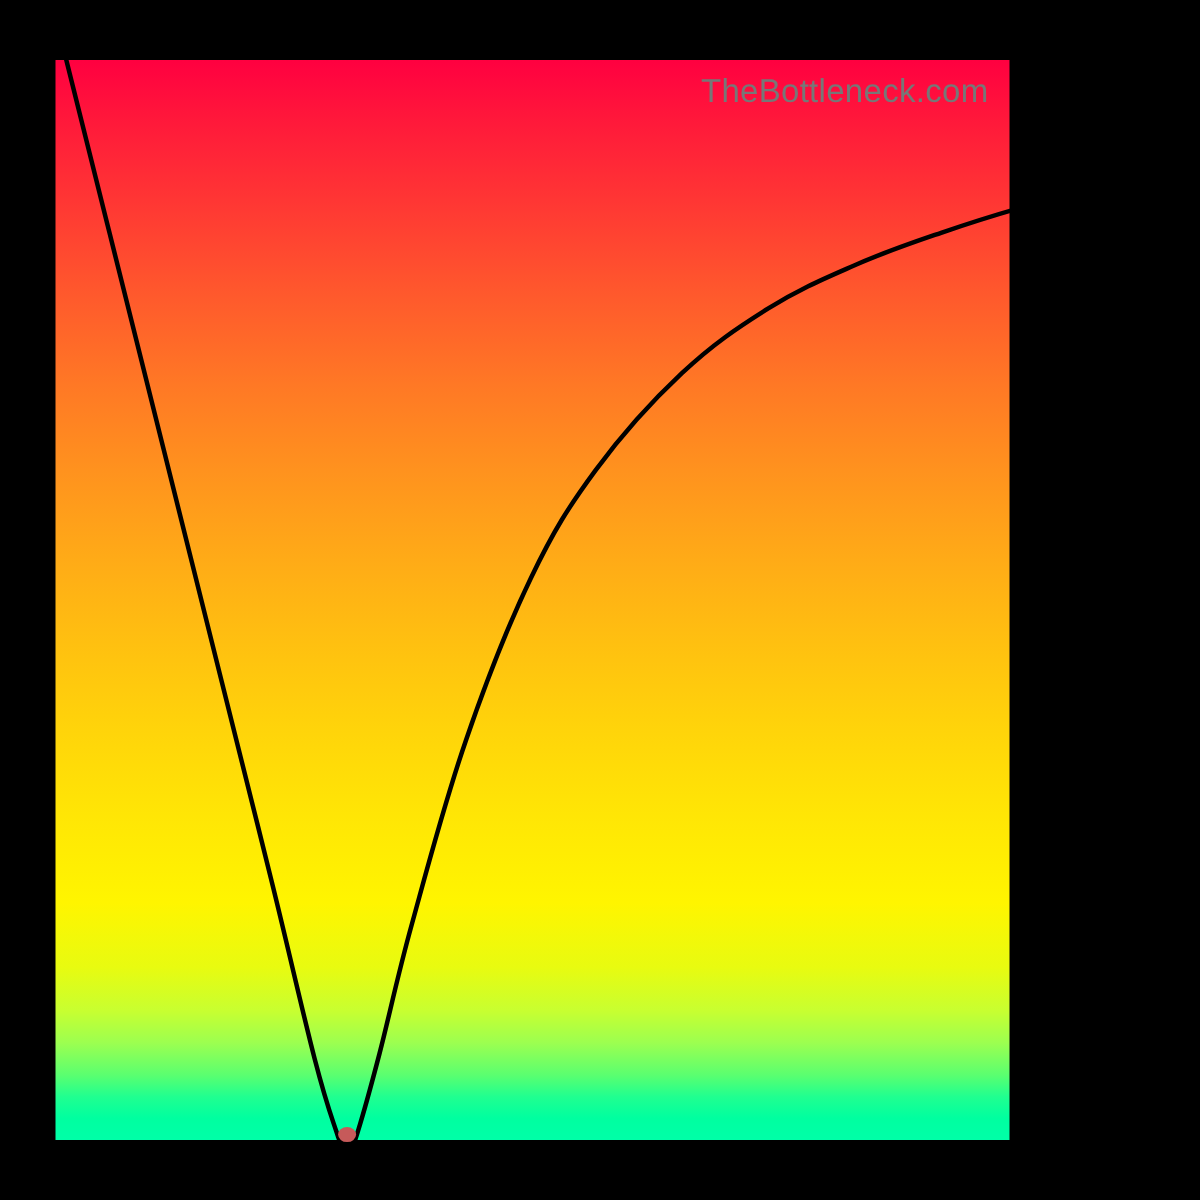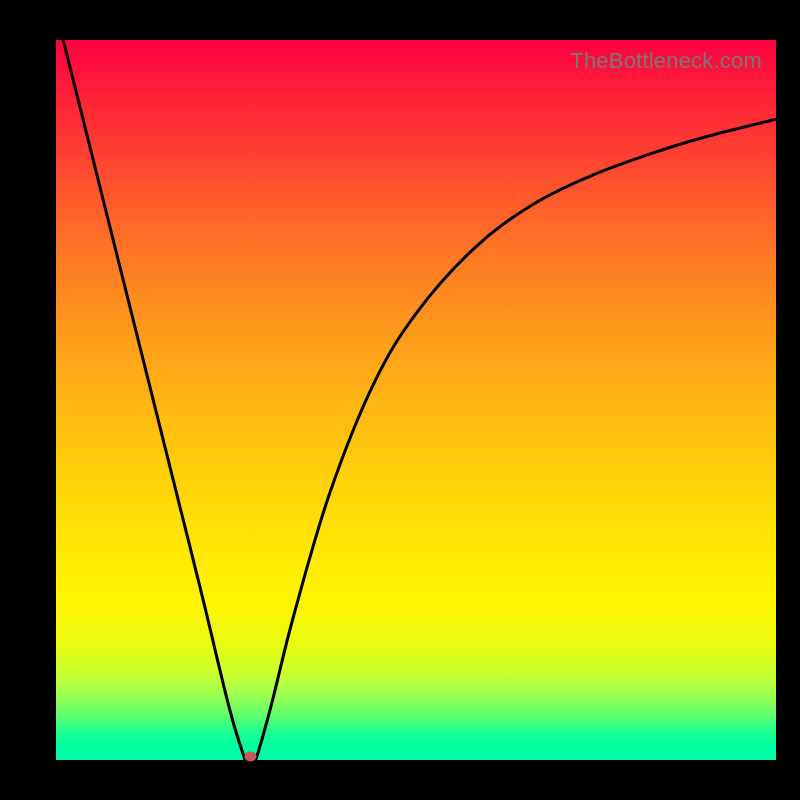--- a/index.html
+++ b/index.html
@@ -5,23 +5,23 @@
   * { margin: 0; padding: 0; box-sizing: border-box; }
   html, body { width: 800px; height: 800px; overflow: hidden; background: #fff; }
   .stage {
     position: relative;
     width: 800px;
     height: 800px;
     background: #000;
   }
   .plot-area {
     position: absolute;
-    left: 56px;
+    left: 37px;
     top: 40px;
-    width: 720px;
+    width: 636px;
     height: 720px;
     
     background: linear-gradient(
       to bottom,
       #ff0040 0%,
       #ff1a3a 6%,
       #ff3a33 14%,
       #ff5a2c 22%,
       #ff7825 30%,
       #ff921e 38%,

